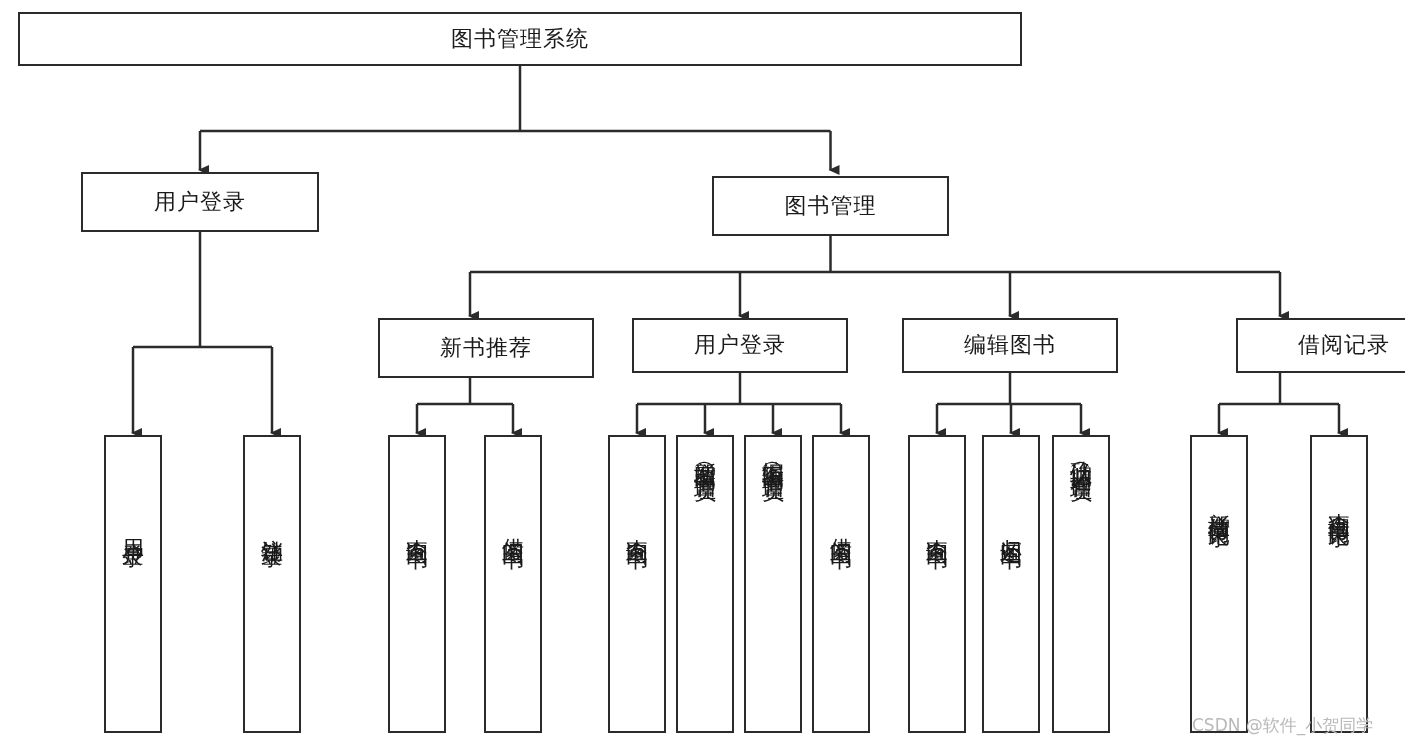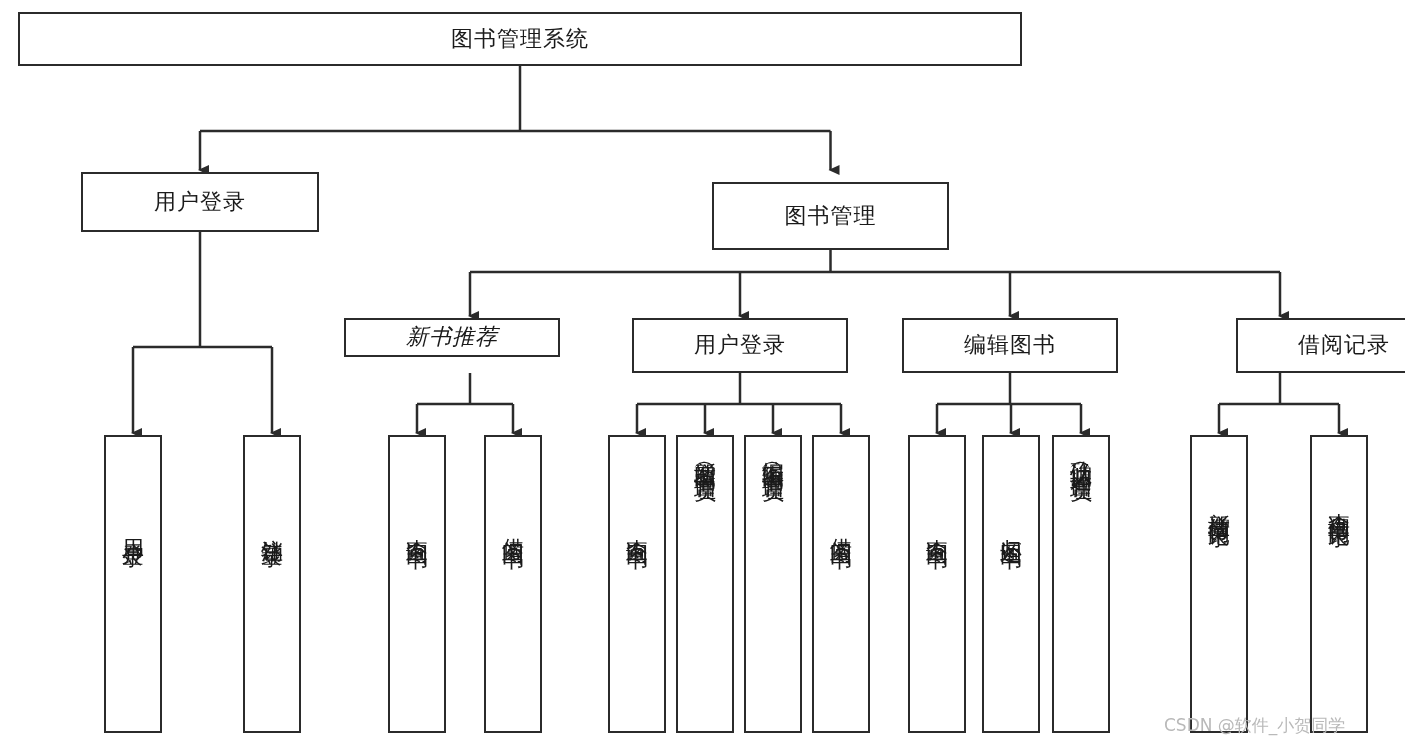--- a/index.html
+++ b/index.html
@@ -120,24 +120,24 @@
       </g>
   </svg>
 
   <div id="node-layer">
       <div class="node horizontal" style="left: 18px; top: 12px; width: 1004px; height: 54px;">
         <span class="node-label">图书管理系统</span>
       </div>
       <div class="node horizontal" style="left: 81px; top: 172px; width: 238px; height: 60px;">
         <span class="node-label">用户登录</span>
       </div>
-      <div class="node horizontal" style="left: 712px; top: 182px; width: 237px; height: 68px;">
+      <div class="node horizontal" style="left: 712px; top: 176px; width: 237px; height: 60px;">
         <span class="node-label">图书管理</span>
       </div>
-      <div class="node horizontal" style="left: 344px; top: 318px; width: 216px; height: 39px; font-style: italic;">
+      <div class="node horizontal" style="left: 378px; top: 318px; width: 216px; height: 60px;">
         <span class="node-label">新书推荐</span>
       </div>
       <div class="node horizontal" style="left: 632px; top: 318px; width: 216px; height: 55px;">
         <span class="node-label">用户登录</span>
       </div>
       <div class="node horizontal" style="left: 902px; top: 318px; width: 216px; height: 55px;">
         <span class="node-label">编辑图书</span>
       </div>
       <div class="node horizontal" style="left: 1236px; top: 318px; width: 216px; height: 55px;">
         <span class="node-label">借阅记录</span>
@@ -176,15 +176,15 @@
         <span class="node-label">确认归还（管理员）</span>
       </div>
       <div class="node vertical mid2" style="left: 1190px; top: 435px; width: 58px; height: 298px;">
         <span class="node-label">新增借阅记录</span>
       </div>
       <div class="node vertical mid2" style="left: 1310px; top: 435px; width: 58px; height: 298px;">
         <span class="node-label">查询借阅记录</span>
       </div>
     </div>
 
-  <div class="watermark" style="left: 1164px; top: 714px; color: rgb(185, 185, 185); text-align: center;">CSDN @软件_小贺同学</div>
+  <div class="watermark" style="left: 1192px; top: 714px; color: rgb(185, 185, 185); text-align: center;">CSDN @软件_小贺同学</div>
 
 </div>
 
 </body></html>

